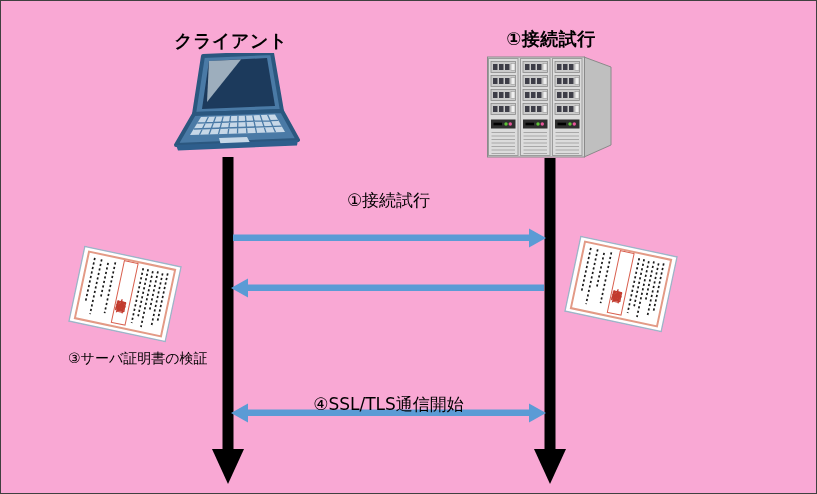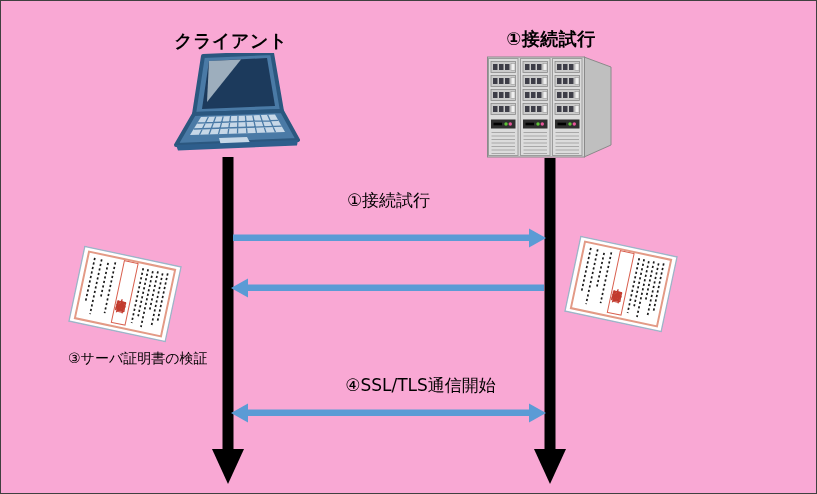--- a/index.html
+++ b/index.html
@@ -14,21 +14,21 @@
     font-size:18px;font-weight:bold;color:#000;letter-spacing:.5px;white-space:nowrap;
   }
   .actor-label.client{left:150px;top:28px;}
   .actor-label.server{left:470px;top:26px;}
   .msg-label{
     position:absolute;left:232px;width:311px;text-align:center;
     font-size:17px;color:#000;white-space:nowrap;
   }
   .msg-label.m1{top:188px;}
   .msg-label.m2{top:254px;}
-  .msg-label.m3{top:373px;margin-left:32px;}
+  .msg-label.m3{top:392px;}
   .note-label{
     position:absolute;left:31px;top:349px;font-size:14px;color:#000;white-space:nowrap;margin-left:36px;
   }
   .icon-laptop{position:absolute;left:158px;top:52px;}
   .icon-server{position:absolute;left:486px;top:55px;}
   .cert{position:absolute;width:100px;height:78px;transform:rotate(12deg);}
   .cert.left{left:74px;top:254px;}
   .cert.right{left:570px;top:244px;}
   .cert svg{position:absolute;left:0;top:0;}
   .cert-title{

